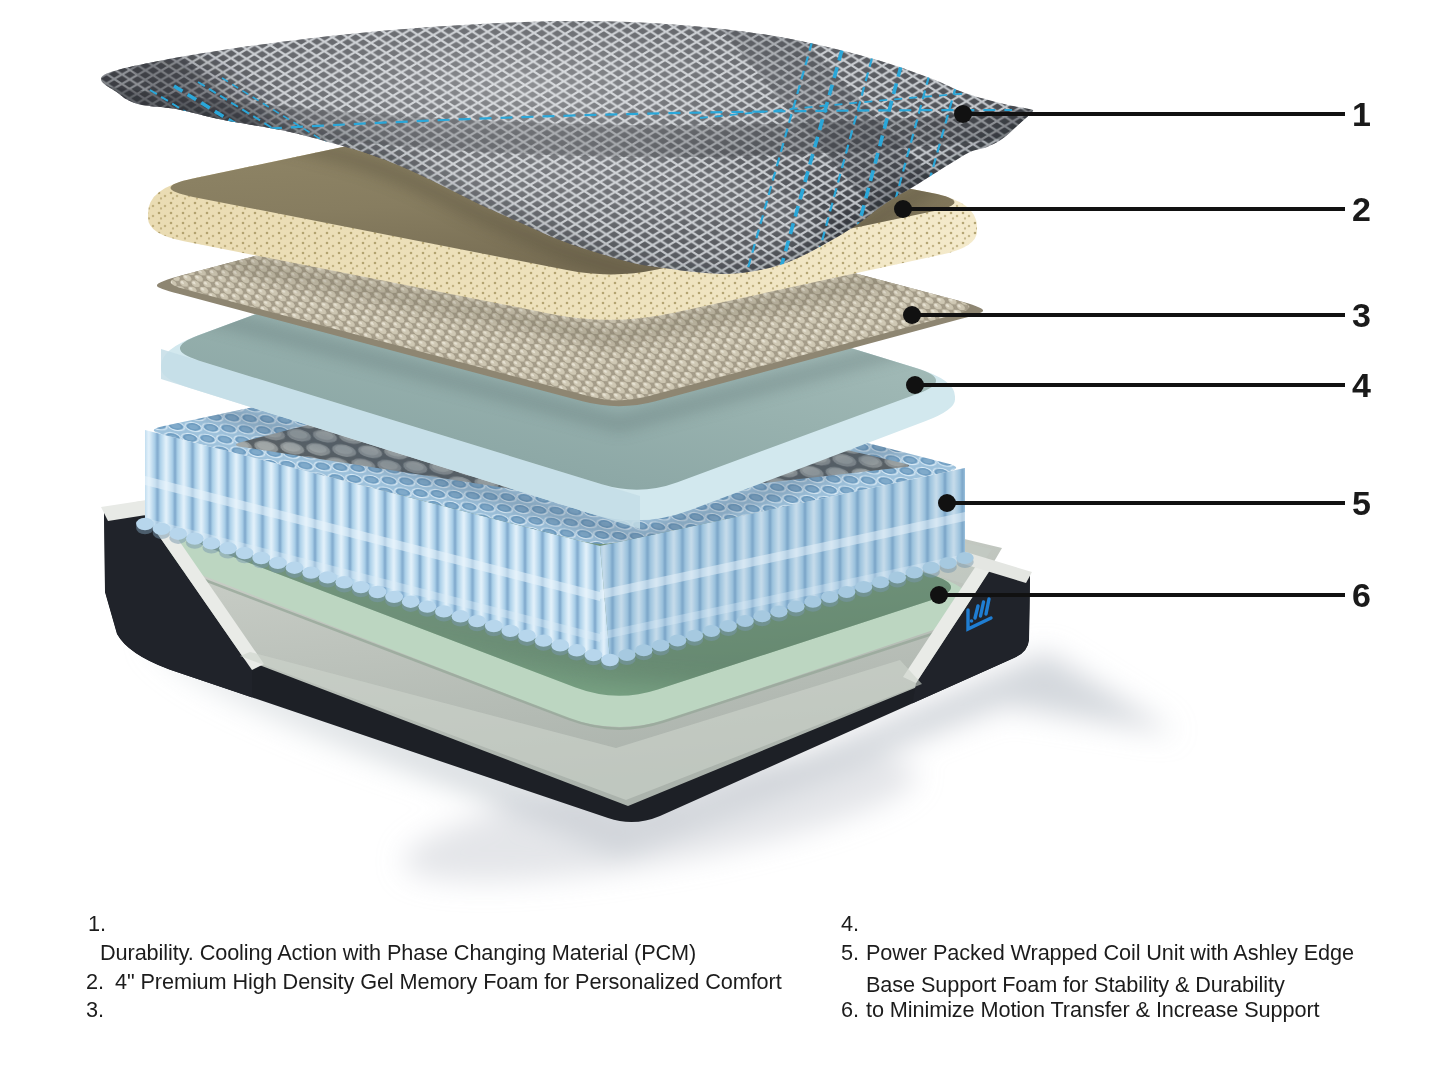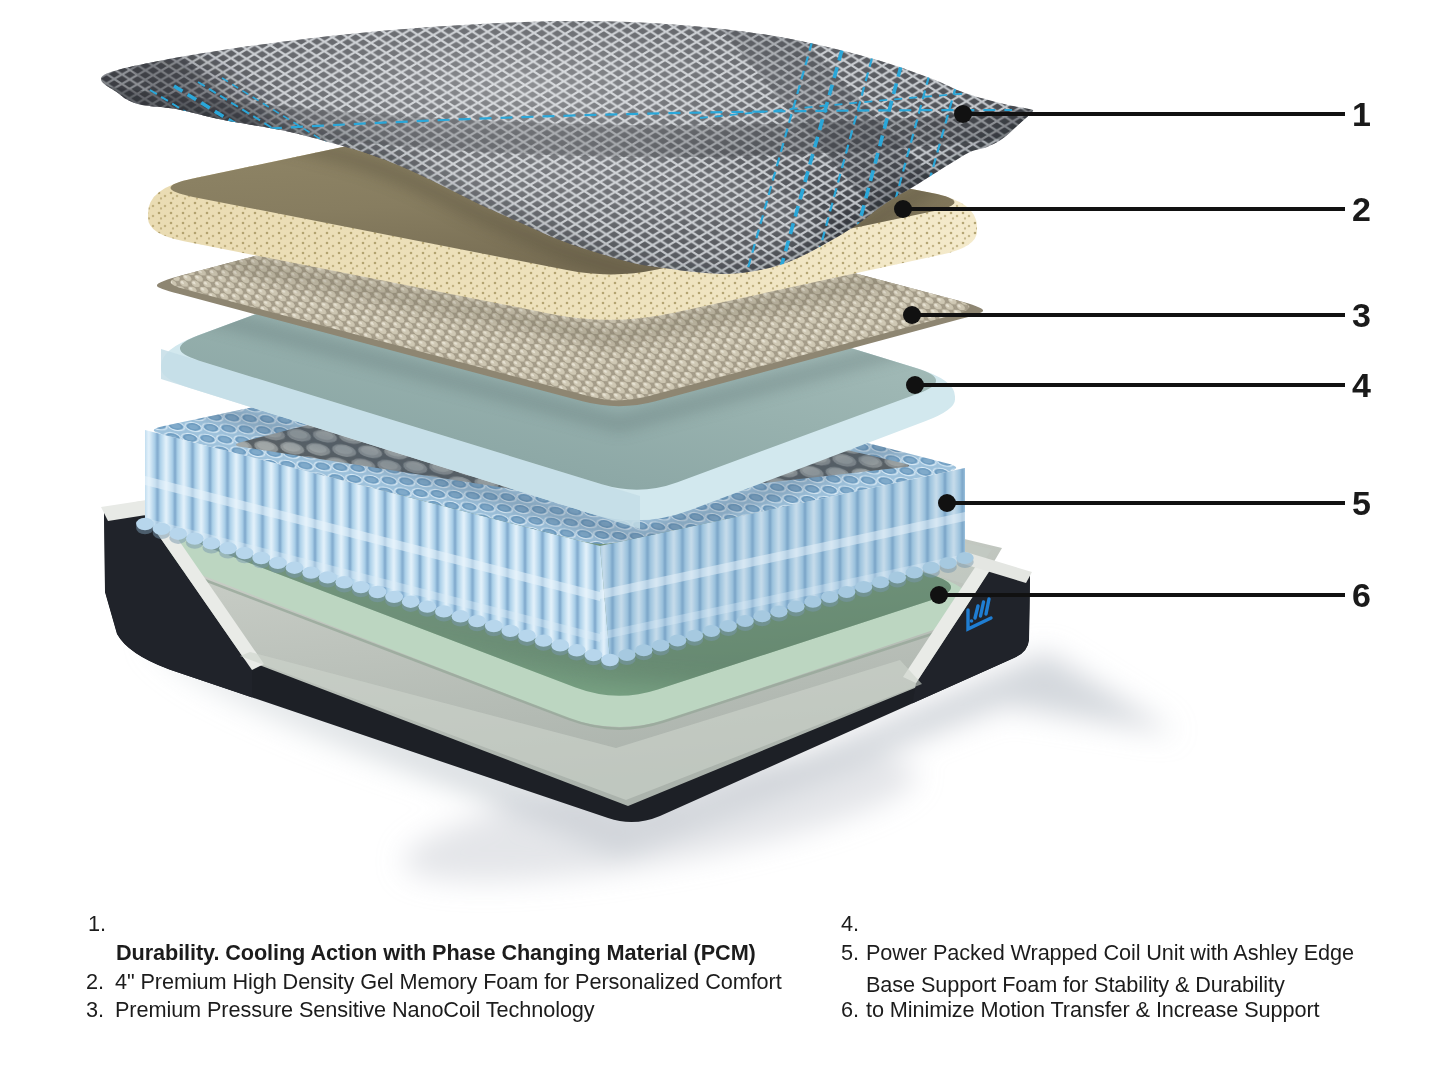--- a/index.html
+++ b/index.html
@@ -320,24 +320,23 @@
       <circle cx="947" cy="503" r="9" fill="#111111"></circle>
       <circle cx="939" cy="595" r="9" fill="#111111"></circle>
       <text x="1352" y="126" font-family="Liberation Sans, sans-serif" font-size="34" font-weight="bold" fill="#1a1a1a">1</text>
       <text x="1352" y="221" font-family="Liberation Sans, sans-serif" font-size="34" font-weight="bold" fill="#1a1a1a">2</text>
       <text x="1352" y="327" font-family="Liberation Sans, sans-serif" font-size="34" font-weight="bold" fill="#1a1a1a">3</text>
       <text x="1352" y="397" font-family="Liberation Sans, sans-serif" font-size="34" font-weight="bold" fill="#1a1a1a">4</text>
       <text x="1352" y="515" font-family="Liberation Sans, sans-serif" font-size="34" font-weight="bold" fill="#1a1a1a">5</text>
       <text x="1352" y="607" font-family="Liberation Sans, sans-serif" font-size="34" font-weight="bold" fill="#1a1a1a">6</text>
 </svg>
 <div class="t" style="left:88px;top:910px;">1.</div>
-<div class="t" style="left:116px;top:938.8px;font-weight:bold;">Durability. Cooling Action with Phase Changing Material (PCM)</div>
+<div class="t" style="left:100px;top:938.8px;">Durability. Cooling Action with Phase Changing Material (PCM)</div>
 <div class="t" style="left:86px;top:967.6px;">2.</div>
 <div class="t" style="left:115px;top:967.6px;">4" Premium High Density Gel Memory Foam for Personalized Comfort</div>
 <div class="t" style="left:86px;top:996.4px;">3.</div>
-<div class="t" style="left:115px;top:996.4px;">Premium Pressure Sensitive NanoCoil Technology</div>
 <div class="t" style="left:841px;top:910px;">4.</div>
 <div class="t" style="left:841px;top:938.8px;">5.</div>
 <div class="t" style="left:866px;top:938.8px;text-align:center;">Power Packed Wrapped Coil Unit with Ashley Edge</div>
 <div class="t" style="left:866px;top:967.6px;margin-top:28px;">to Minimize Motion Transfer &amp; Increase Support</div>
 <div class="t" style="left:841px;top:996.4px;">6.</div>
 <div class="t" style="left:866px;top:971px;">Base Support Foam for Stability &amp; Durability</div>
 </div>
 
 </body></html>

